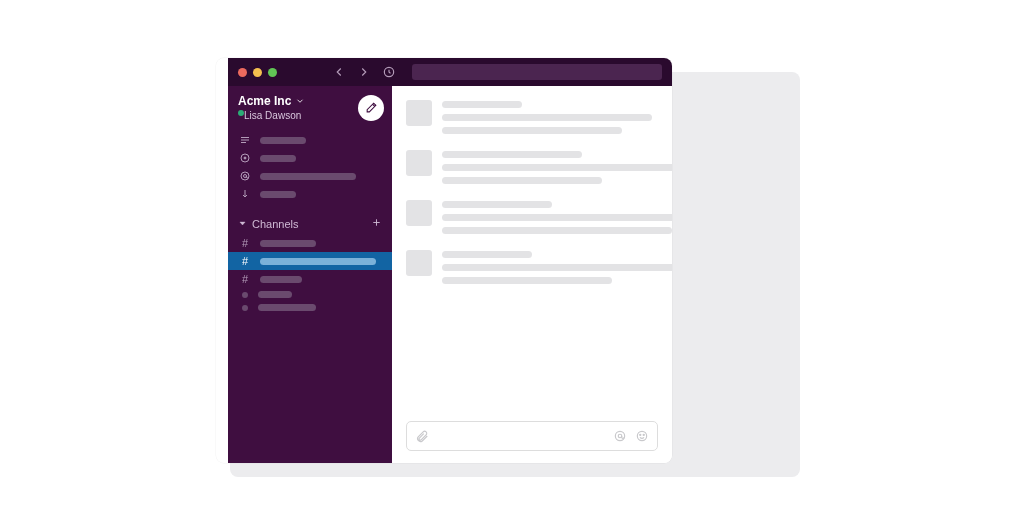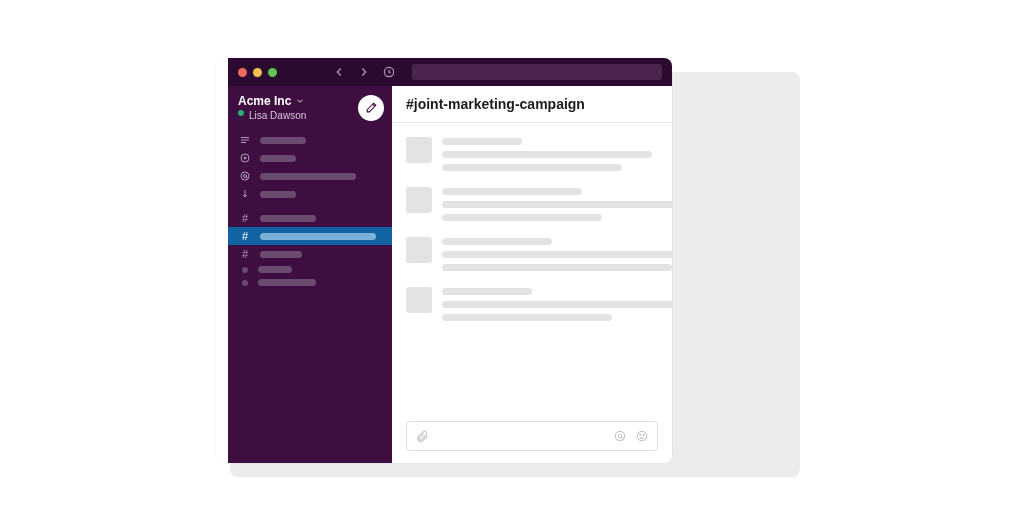--- a/index.html
+++ b/index.html
@@ -63,21 +63,21 @@
     font-size: 11px;
     padding-bottom: 8px;
   }
   .ws-header {
     display: flex; align-items: center; justify-content: space-between;
     padding: 8px 8px 8px 10px;
   }
   .ws-left { display: flex; flex-direction: column; gap: 2px; }
   .ws-name-row { display:flex; align-items:center; gap:4px; color:#fff; font-weight:700; font-size:12px; }
   .ws-name-row .chev { width:10px;height:10px; }
-  .ws-user-row { display:flex; align-items:flex-start; gap:5px; font-size:10px; color:#d9c7dd; }
+  .ws-user-row { display:flex; align-items:flex-start; font-size:10px; color:#d9c7dd; }
   .presence { width:6px;height:6px;border-radius:50%; background:#2bac76; }
   .compose-btn {
     width:26px;height:26px;border-radius:50%;
     background:#ffffff; display:flex;align-items:center;justify-content:center;
   }
   .compose-btn svg { width:13px;height:13px; stroke:#3f0e40; fill:none; stroke-width:2; }
 
   .nav-group { padding: 2px 0 6px 0; }
   .nav-row {
     display:flex; align-items:center; gap:8px;
@@ -222,20 +222,31 @@
           <div class="nav-row">
             <span class="ni">
                 <svg viewBox="0 0 24 24">
                   <path d="M12 4v14m0 0l-4-4m4 4l4-4"></path>
                 </svg>
               </span>
             <span class="bar" style="width:36px"></span>
           </div>
         </div>
 
+        <div class="section-header">
+          <span class="lbl">
+            <svg viewBox="0 0 24 24">
+                <path d="M5 8l7 8 7-8z"></path>
+              </svg>
+            <span>Channels</span>
+          </span>
+          <span class="plus"><svg viewBox="0 0 24 24">
+                <path d="M12 5v14M5 12h14"></path>
+              </svg></span>
+        </div>
 
         <div class="ch-row">
           <span class="hash">#</span>
           <span class="cbar" style="width:56px"></span>
         </div>
         <div class="ch-row active">
           <span class="hash">#</span>
           <span class="cbar" style="width:116px"></span>
         </div>
         <div class="ch-row">
@@ -249,23 +260,20 @@
           <span class="dm-bar" style="width:34px"></span>
         </div>
         <div class="dm-row">
           <span class="dm-dot"></span>
           <span class="dm-bar" style="width:58px"></span>
         </div>
 
       </div>
 
       <div class="main">
-        <div class="channel-header">
-          <span>#joint-marketing-campaign</span>
-        </div>
 
         <div class="messages">
 
           <div class="msg">
             <div class="avatar"></div>
             <div class="msg-lines">
               <div class="line" style="width:80px"></div>
               <div class="line" style="width:210px"></div>
               <div class="line" style="width:180px"></div>
             </div>

